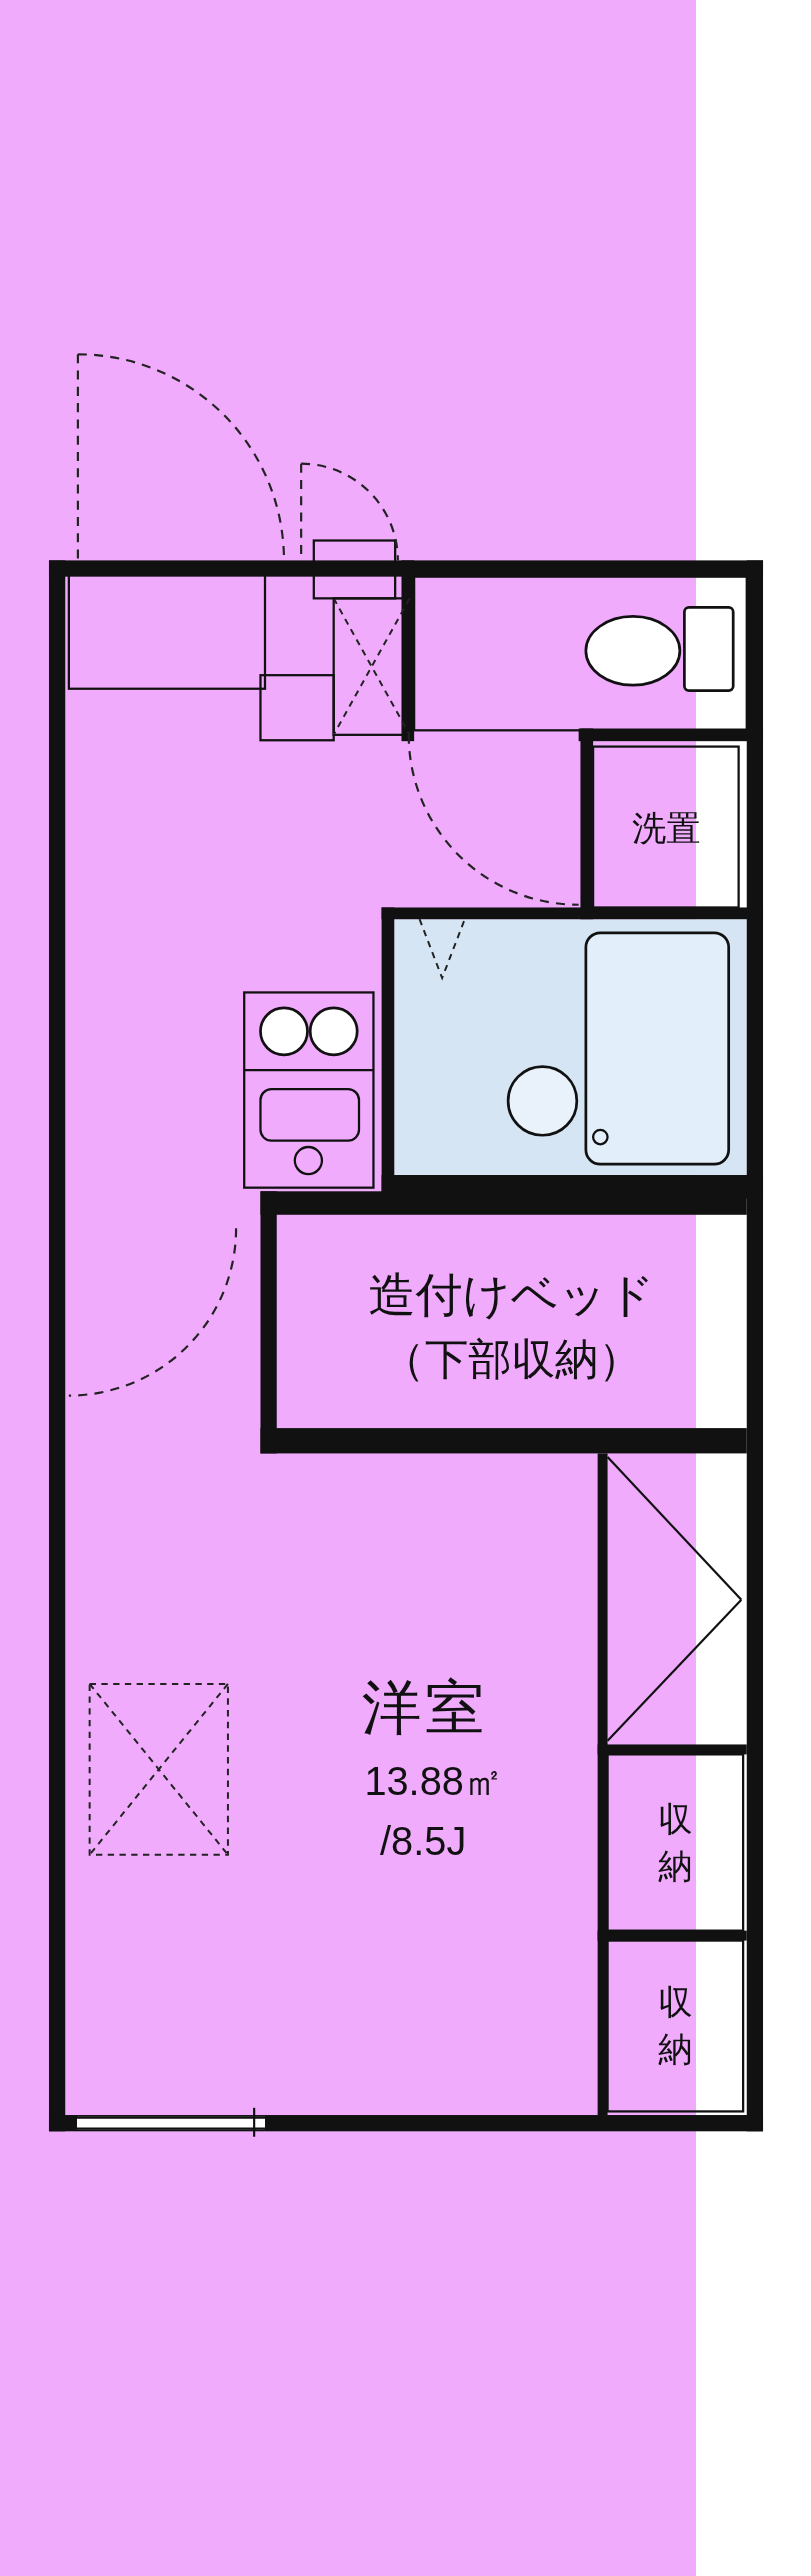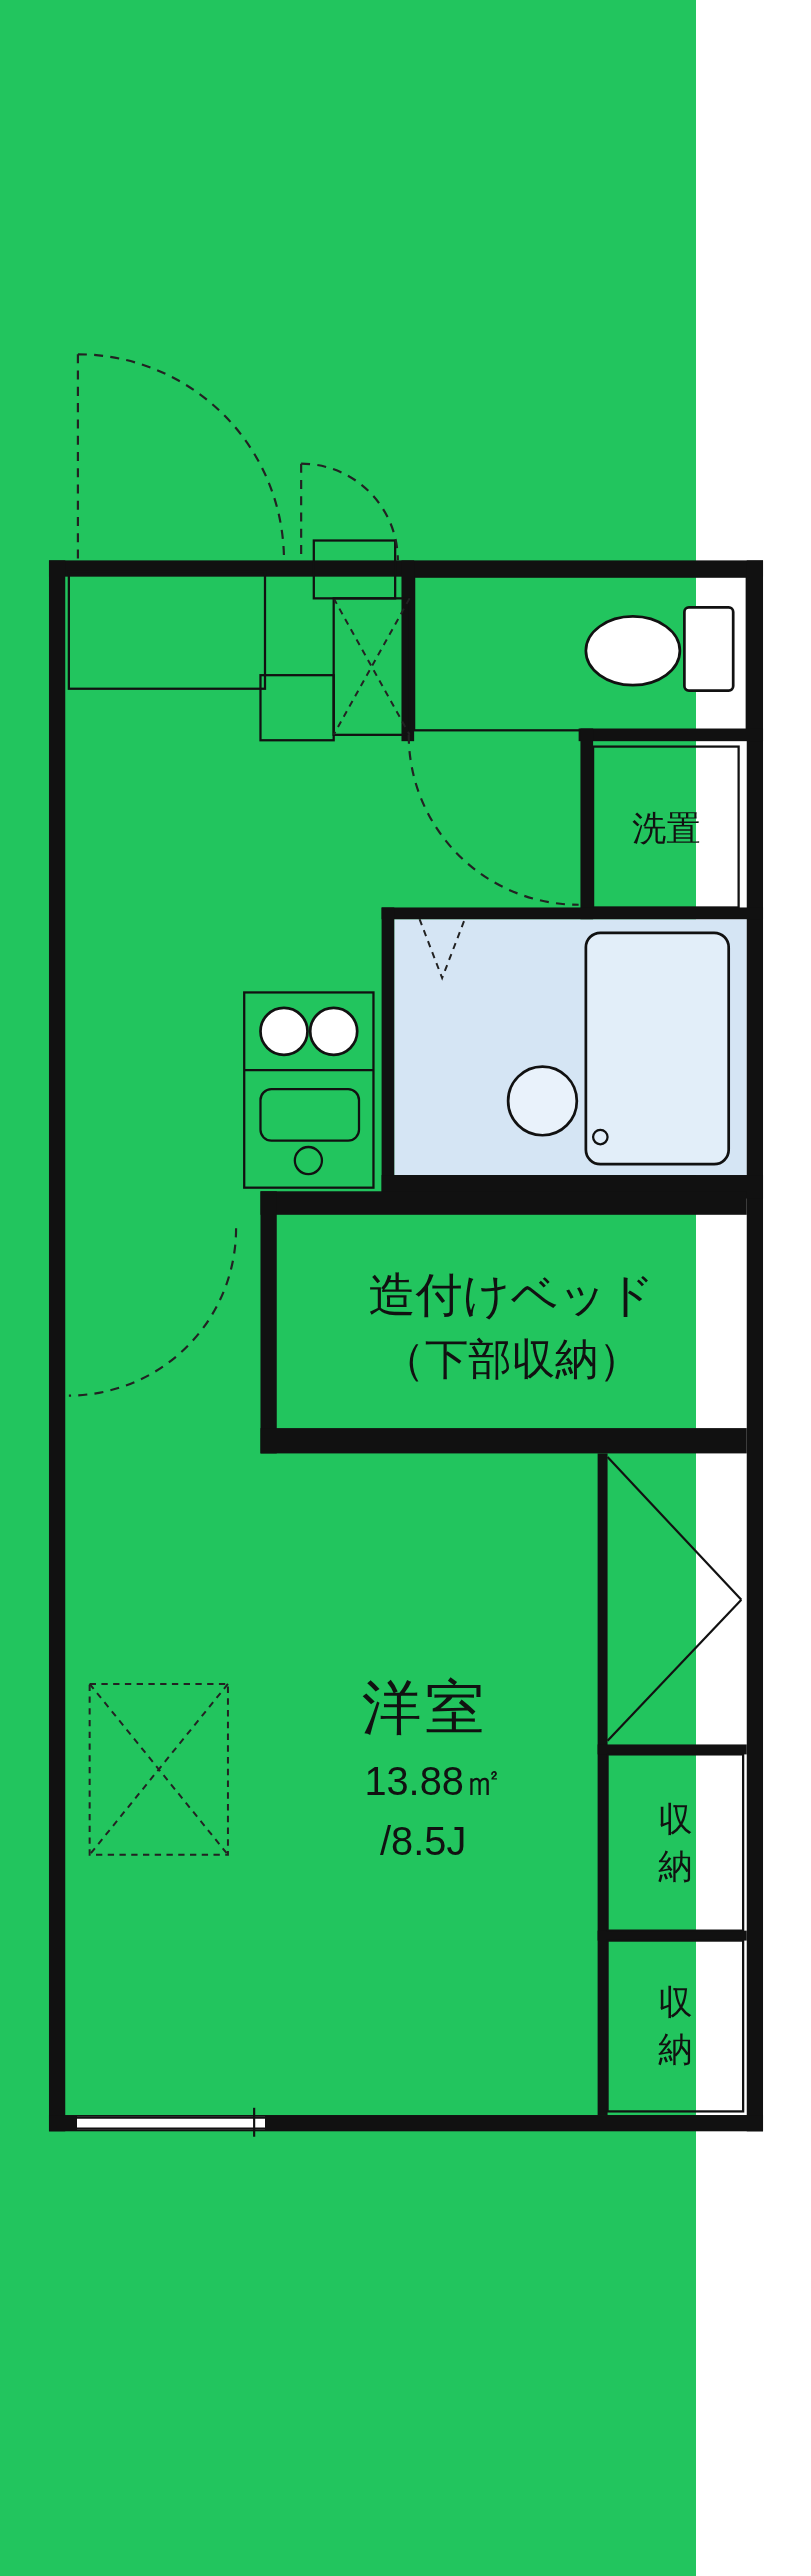--- a/index.html
+++ b/index.html
@@ -7,21 +7,21 @@
     padding: 0;
     background: #ffffff;
     width: 812px;
     height: 2576px;
     font-family: "Liberation Sans", "DejaVu Sans", sans-serif;
   }
   .plan-wrap {
     position: relative;
     width: 696px;
     height: 2576px;
-    background: #22c55e;
+    background: #f0abfc;
   }
   svg { display: block; }
   text {
     fill: #111111;
     font-family: "Liberation Sans", "DejaVu Sans", sans-serif;
   }
   .wall { fill: #111111; }
   .thin-stroke { fill: none; stroke: #111111; stroke-width: 2.5; }
   .fixture { stroke: #111111; stroke-width: 3; }
   .dashed {

